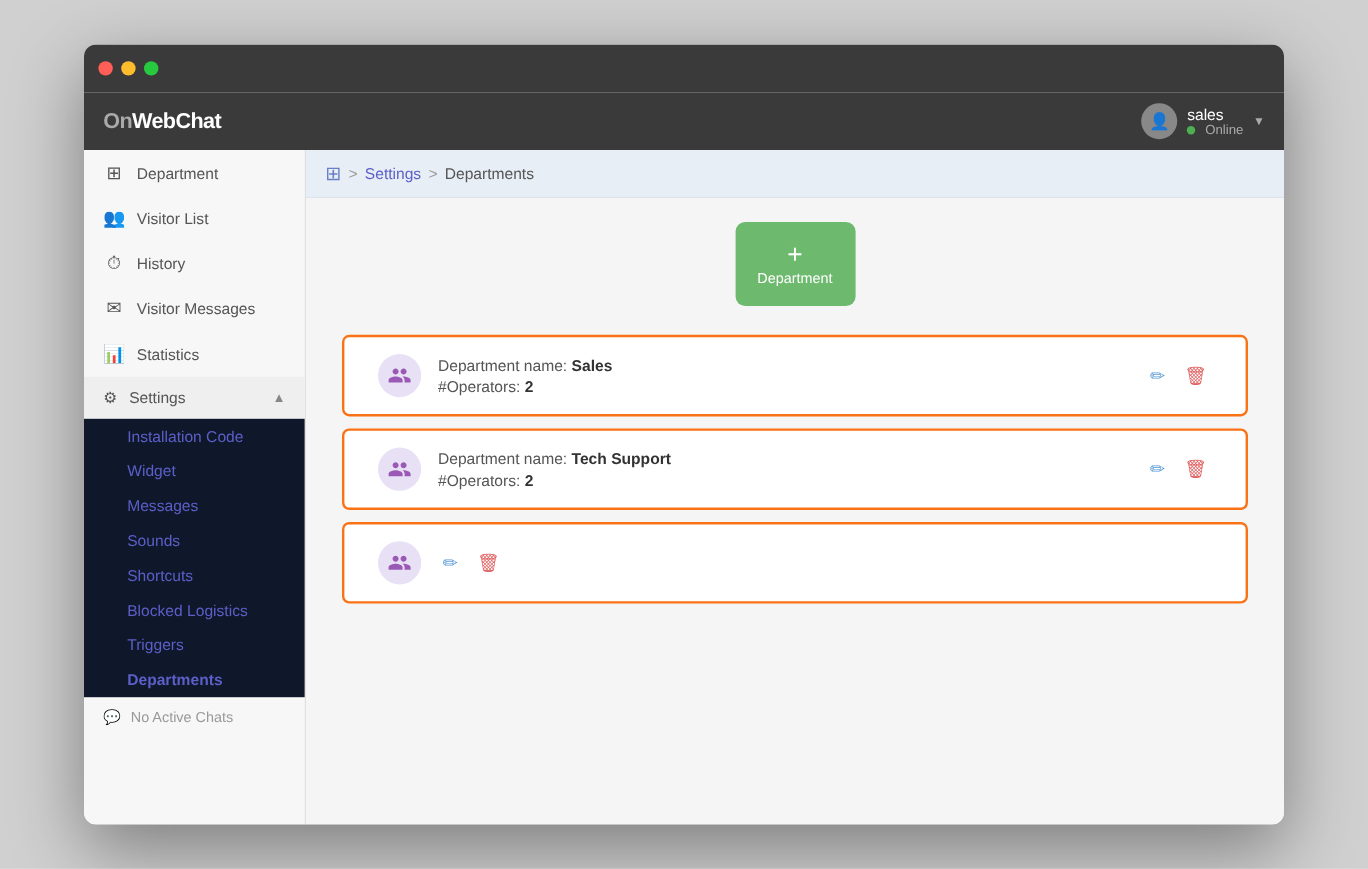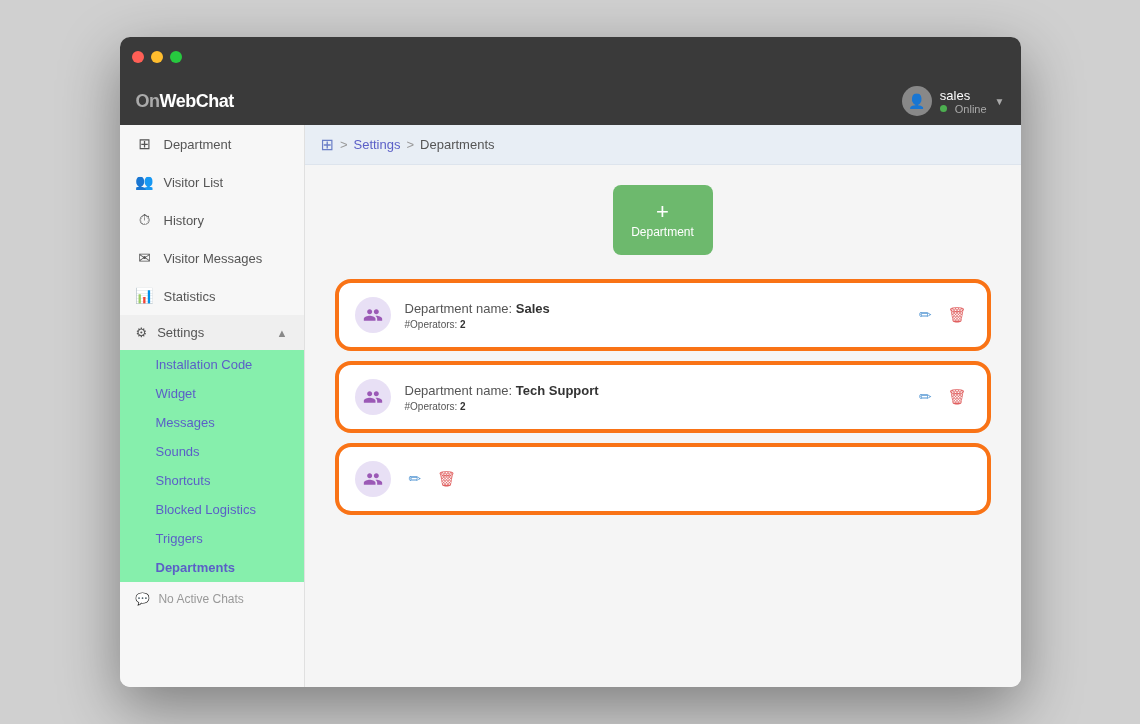--- a/index.html
+++ b/index.html
@@ -5,21 +5,21 @@
     * { box-sizing: border-box; margin: 0; padding: 0; }
     body {
       background: #d0d0d0;
       display: flex;
       justify-content: center;
       align-items: center;
       min-height: 100vh;
       font-family: -apple-system, BlinkMacSystemFont, 'Segoe UI', sans-serif;
     }
     .window {
-      width: 901px;
+      width: 1000px;
       height: 650px;
       background: #f0f0f0;
       border-radius: 10px;
       box-shadow: 0 20px 60px rgba(0,0,0,0.4);
       overflow: hidden;
       display: flex;
       flex-direction: column;
     }
     .titlebar {
       height: 40px;
@@ -140,21 +140,21 @@
       color: #555;
       cursor: pointer;
       background: #efefef;
       font-weight: 500;
     }
     .sidebar-section-header .chevron {
       margin-left: auto;
       font-size: 11px;
       color: #888;
     }
-    .sidebar-sub-items { background: #86efac; }
+    .sidebar-sub-items { background: #0f172a; }
     .sidebar-sub-item {
       padding: 7px 16px 7px 36px;
       font-size: 13px;
       color: #5b5fc7;
       cursor: pointer;
     }
     .sidebar-sub-item.active {
       color: #5b5fc7;
       font-weight: 600;
     }
@@ -217,23 +217,23 @@
       font-weight: 300;
       line-height: 1;
     }
     .add-dept-btn .label {
       font-size: 12px;
       font-weight: 400;
     }
     
     .dept-card {
       background: white;
-      border: 4px solid #f97316;
-      border-radius: 16px;
-      padding: 14px 16px;
+      border: 2px solid #f97316;
+      border-radius: 6px;
+      padding: 14px 28px;
       margin-bottom: 10px;
       display: flex;
       align-items: center;
       gap: 14px;
     }
     .dept-icon {
       width: 36px;
       height: 36px;
       border-radius: 50%;
       background: #e8e0f5;
@@ -249,21 +249,21 @@
     .dept-name-row {
       font-size: 13px;
       color: #555;
       margin-bottom: 3px;
     }
     .dept-name-val {
       font-weight: 700;
       color: #333;
     }
     .dept-ops-row {
-      font-size: 10px;
+      font-size: 13px;
       color: #555;
     }
     .dept-ops-val {
       font-weight: 700;
       color: #333;
     }
     .dept-actions {
       display: flex;
       gap: 8px;
     }

